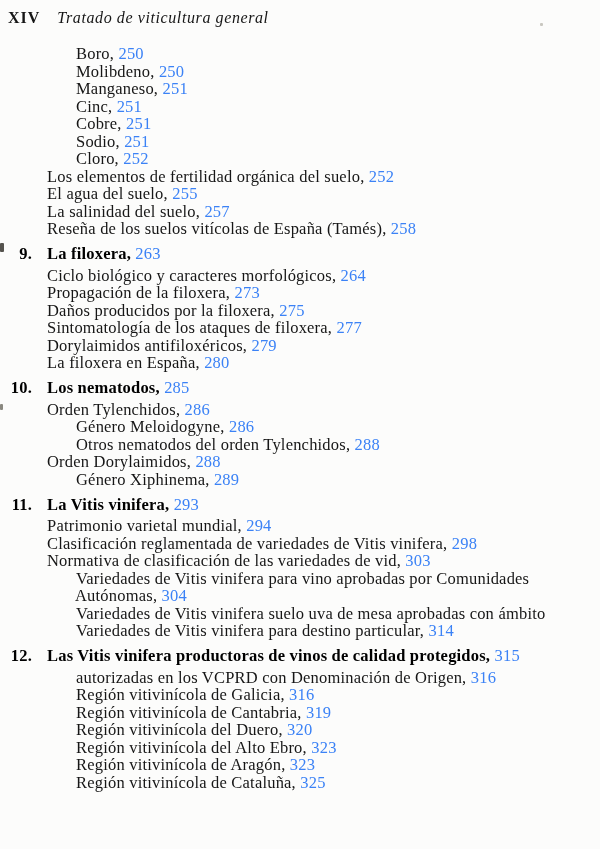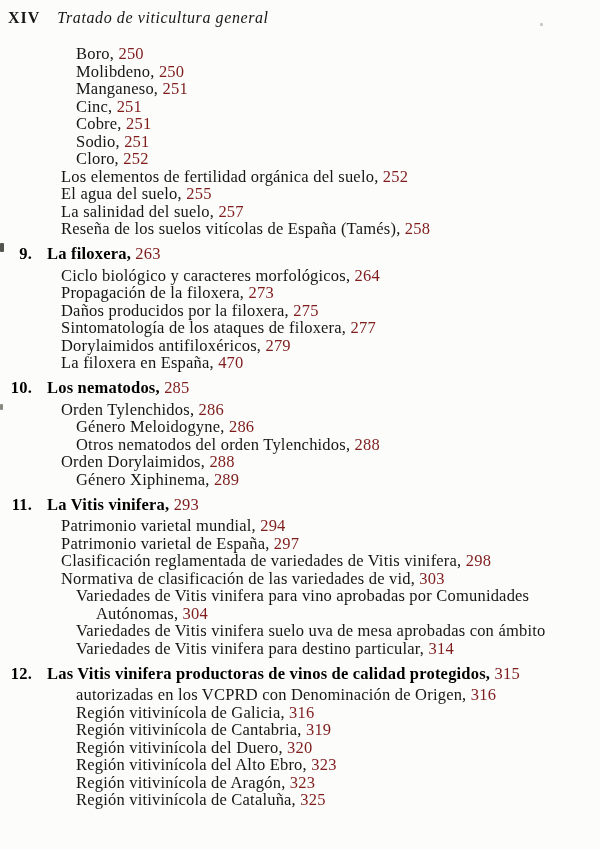--- a/index.html
+++ b/index.html
@@ -60,25 +60,25 @@
     position: absolute;
     left: 0;
     top: 0;
     width: 32px;
     text-align: right;
   }
   .toc-line {
     line-height: 17.5px;
     white-space: nowrap;
   }
-  .ind0 { padding-left: 47px; margin-left: 14px; }
+  .ind0 { padding-left: 47px; }
   .ind1 { padding-left: 76px; }
-  .ind2 { padding-left: 96px; }
+  .ind2 { padding-left: 75px; }
   .it { }
-  .pg { font-weight: 400; color: #7f1d1d; }
+  .pg { font-weight: 400; color: #3b82f6; }
   .pg::before { content: "\00a0"; }
   .speck {
     position: absolute;
     background: #6b6b66;
     border-radius: 1px;
   }
   .speck-a { left: 0; top: 243px; width: 4px; height: 9px; background:#55534e; }
   .speck-b { left: 0; top: 404px; width: 3px; height: 6px; background:#8a8880; }
   .speck-c { left: 540px; top: 23px; width: 3px; height: 3px; background:#c9c7c0; }
 </style>
@@ -105,34 +105,33 @@
         <div class="toc-line ind0"><span class="seg">La salinidad del suelo,</span><span class="pg">257</span></div>
         <div class="toc-line ind0"><span class="seg">Reseña de los suelos vitícolas de España (Tamés),</span><span class="pg">258</span></div>
       </section>
       <section class="toc-section">
         <div class="toc-heading"><span class="sec-num">9.</span><span class="sec-title"><span class="seg">La filoxera,</span></span><span class="pg">263</span></div>
         <div class="toc-line ind0"><span class="seg">Ciclo biológico y caracteres morfológicos,</span><span class="pg">264</span></div>
         <div class="toc-line ind0"><span class="seg">Propagación de la filoxera,</span><span class="pg">273</span></div>
         <div class="toc-line ind0"><span class="seg">Daños producidos por la filoxera,</span><span class="pg">275</span></div>
         <div class="toc-line ind0"><span class="seg">Sintomatología de los ataques de filoxera,</span><span class="pg">277</span></div>
         <div class="toc-line ind0"><span class="seg">Dorylaimidos antifiloxéricos,</span><span class="pg">279</span></div>
-        <div class="toc-line ind0"><span class="seg">La filoxera en España,</span><span class="pg">470</span></div>
+        <div class="toc-line ind0"><span class="seg">La filoxera en España,</span><span class="pg">280</span></div>
       </section>
       <section class="toc-section">
         <div class="toc-heading"><span class="sec-num">10.</span><span class="sec-title"><span class="seg">Los nematodos,</span></span><span class="pg">285</span></div>
         <div class="toc-line ind0"><span class="seg">Orden </span><span class="seg it">Tylenchidos</span><span class="seg">,</span><span class="pg">286</span></div>
         <div class="toc-line ind1"><span class="seg">Género </span><span class="seg it">Meloidogyne</span><span class="seg">,</span><span class="pg">286</span></div>
         <div class="toc-line ind1"><span class="seg">Otros nematodos del orden </span><span class="seg it">Tylenchidos</span><span class="seg">,</span><span class="pg">288</span></div>
         <div class="toc-line ind0"><span class="seg">Orden </span><span class="seg it">Dorylaimidos</span><span class="seg">,</span><span class="pg">288</span></div>
         <div class="toc-line ind1"><span class="seg">Género </span><span class="seg it">Xiphinema</span><span class="seg">,</span><span class="pg">289</span></div>
       </section>
       <section class="toc-section">
         <div class="toc-heading"><span class="sec-num">11.</span><span class="sec-title"><span class="seg">La </span><span class="seg it">Vitis vinifera</span><span class="seg">,</span></span><span class="pg">293</span></div>
         <div class="toc-line ind0"><span class="seg">Patrimonio varietal mundial,</span><span class="pg">294</span></div>
-        <div class="toc-line ind0"><span class="seg">Patrimonio varietal de España,</span><span class="pg">297</span></div>
         <div class="toc-line ind0"><span class="seg">Clasificación reglamentada de variedades de </span><span class="seg it">Vitis vinifera</span><span class="seg">,</span><span class="pg">298</span></div>
         <div class="toc-line ind0"><span class="seg">Normativa de clasificación de las variedades de vid,</span><span class="pg">303</span></div>
         <div class="toc-line ind1"><span class="seg">Variedades de </span><span class="seg it">Vitis vinifera</span><span class="seg"> para vino aprobadas por Comunidades</span></div>
         <div class="toc-line ind2"><span class="seg">Autónomas,</span><span class="pg">304</span></div>
         <div class="toc-line ind1"><span class="seg">Variedades de </span><span class="seg it">Vitis vinifera</span><span class="seg"> suelo uva de mesa aprobadas con ámbito</span></div>
         <div class="toc-line ind1"><span class="seg">Variedades de </span><span class="seg it">Vitis vinifera</span><span class="seg"> para destino particular,</span><span class="pg">314</span></div>
       </section>
       <section class="toc-section">
         <div class="toc-heading"><span class="sec-num">12.</span><span class="sec-title"><span class="seg">Las </span><span class="seg it">Vitis vinifera</span><span class="seg"> productoras de vinos de calidad protegidos,</span></span><span class="pg">315</span></div>
         <div class="toc-line ind1"><span class="seg">autorizadas en los VCPRD con Denominación de Origen,</span><span class="pg">316</span></div>

